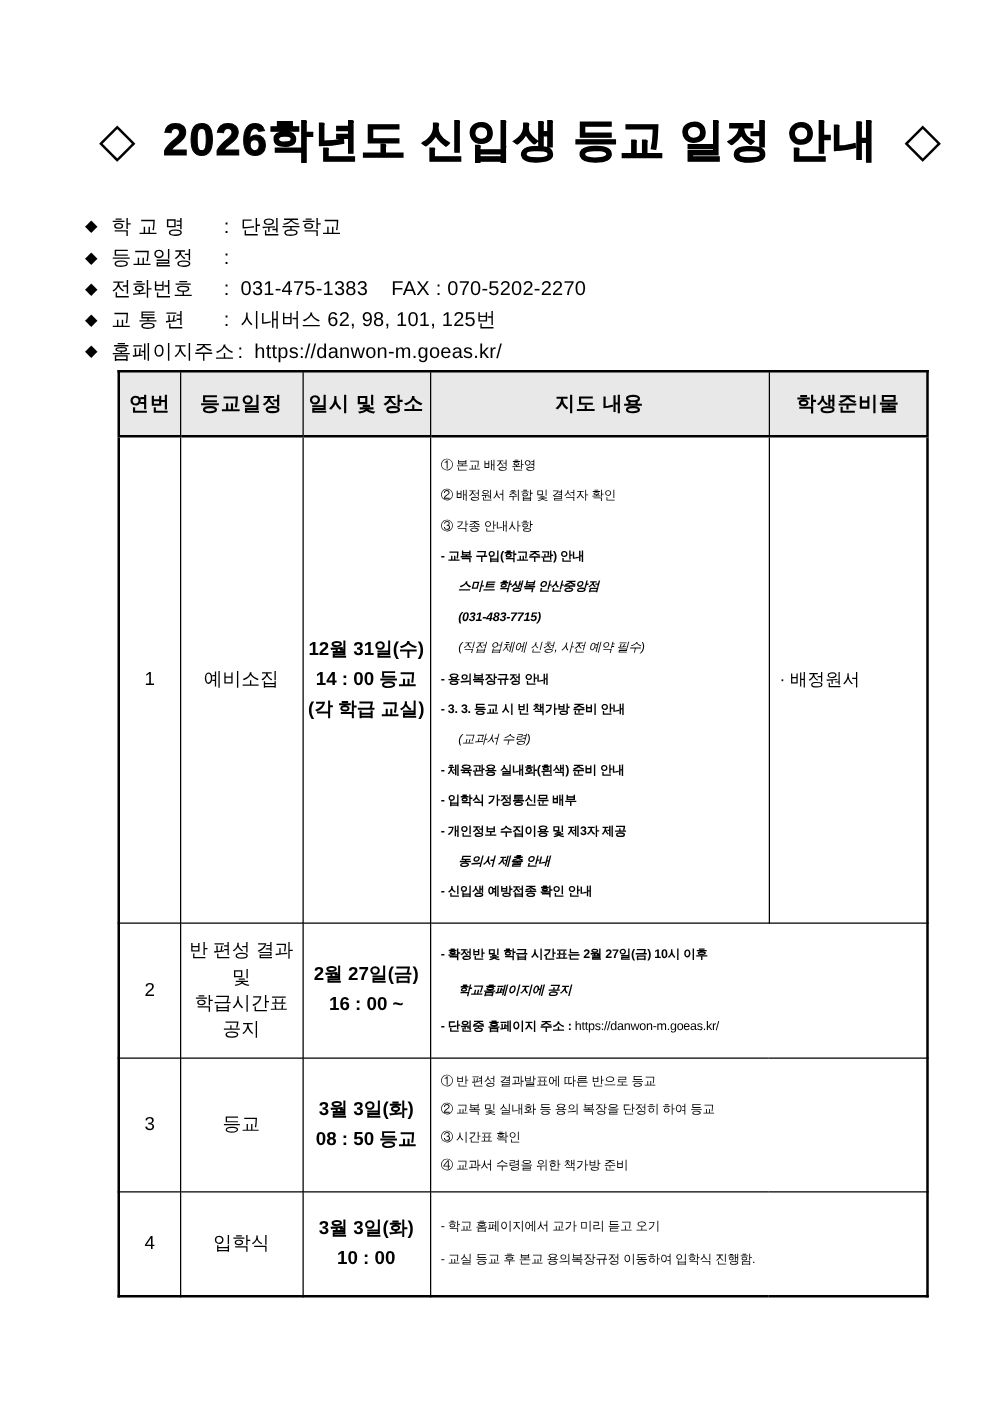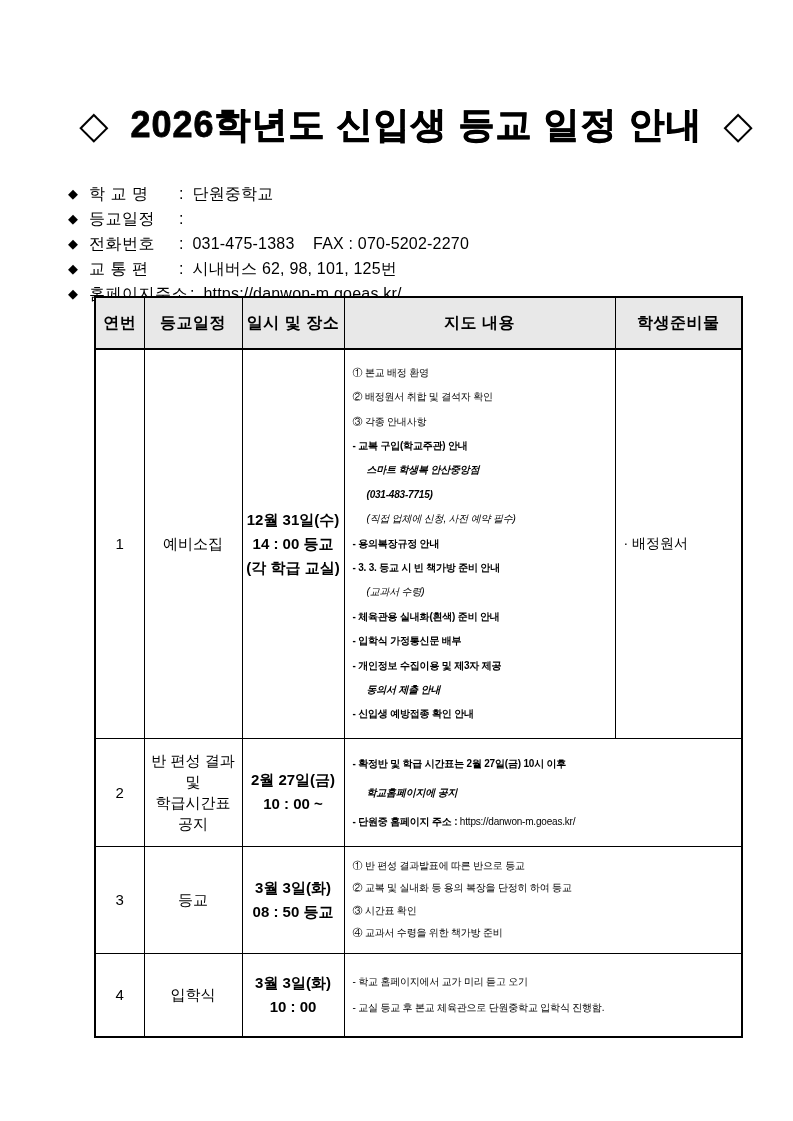--- a/index.html
+++ b/index.html
@@ -11,21 +11,21 @@
   }
   .page {
     position: relative;
     width: 793px;
     height: 1121px;
     background: #fff;
     overflow: hidden;
   }
   
   .title {
-    margin: 17px;
+    margin: 4px;
     padding-top: 84px;
     text-align: center;
     font-size: 36px;
     font-weight: 900;
     letter-spacing: 1px;
     white-space: nowrap;
     padding-left: 40px;
   }
   .title .title-text {
     -webkit-text-stroke: 0.8px #000;
@@ -187,21 +187,21 @@
         <tr>
           <td class="cell-no">2</td>
           <td class="cell-schedule">
             <div class="sch-line">반 편성 결과</div>
             <div class="sch-line">및</div>
             <div class="sch-line">학급시간표</div>
             <div class="sch-line">공지</div>
           </td>
           <td class="cell-datetime">
             <div class="dt-line">2월 27일(금)</div>
-            <div class="dt-line">10 : 00 ~</div>
+            <div class="dt-line">16 : 00 ~</div>
           </td>
           <td class="cell-content" colspan="2">
             <div class="line"><span class="b">- 확정반 및 학급 시간표는 2월 27일(금) 10시 이후</span></div>
             <div class="line ind"><span class="b">학교홈페이지에 공지</span></div>
             <div class="line"><span class="b">- 단원중 홈페이지 주소 : </span><span>https://danwon-m.goeas.kr/</span></div>
           </td>
         </tr>
         <tr>
           <td class="cell-no">3</td>
           <td class="cell-schedule">
@@ -222,19 +222,19 @@
           <td class="cell-no">4</td>
           <td class="cell-schedule">
             <div class="sch-line">입학식</div>
           </td>
           <td class="cell-datetime">
             <div class="dt-line">3월 3일(화)</div>
             <div class="dt-line">10 : 00</div>
           </td>
           <td class="cell-content" colspan="2">
             <div class="line"><span>- 학교 홈페이지에서 교가 미리 듣고 오기</span></div>
-            <div class="line"><span>- 교실 등교 후 본교 체육관으로 단원중학교 입학식 진행함.</span></div>
+            <div class="line"><span>- 교실 등교 후 본교 용의복장규정 이동하여 입학식 진행함.</span></div>
           </td>
         </tr>
       </tbody>
   </table>
 
 </div>
 
 </body></html>

